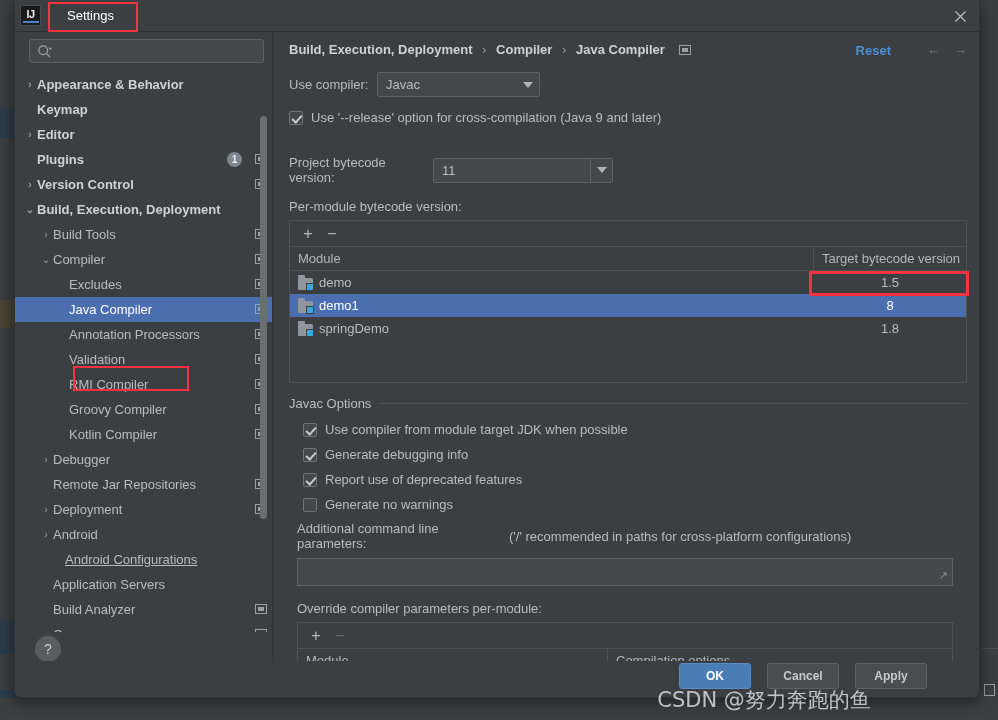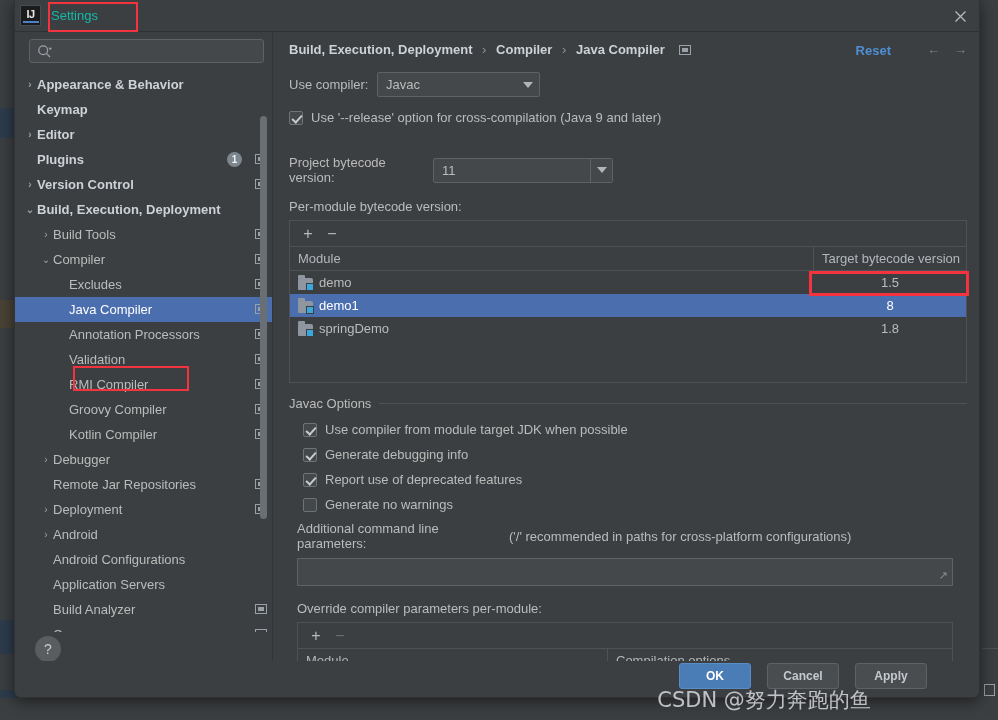--- a/index.html
+++ b/index.html
@@ -55,22 +55,22 @@
     font-size: 11px; font-weight: bold; color: #e8e8e8;
     letter-spacing: -0.5px; line-height: 1;
     padding-bottom: 3px;
   }
   .ij-logo .bar {
     position: absolute; left: 2px; bottom: 2px; width: 16px; height: 2px; background: #4d7fc4;
   }
   .tab-title {
     position: absolute; left: 34px; top: 1px;
     height: 30px; line-height: 30px;
-    padding: 0 2px;
-    font-size: 13px; color: #14b8a6;
+    padding: 0 18px;
+    font-size: 13px; color: #ffffff;
     background: #3c3f41;
   }
   .hl-title {
     position: absolute; left: 33px; top: 2px;
     width: 90px; height: 30px;
     border: 2px solid #f5333f;
     pointer-events: none;
   }
   .close-btn {
     position: absolute; right: 6px; top: 4px;
@@ -458,21 +458,21 @@
             </div>
             <div class="tree-item" style="padding-left: 24px;">
               <span class="arrow">›</span>
               <span class="label">Deployment</span>
               <span class="modicon"></span>
             </div>
             <div class="tree-item" style="padding-left: 24px;">
               <span class="arrow">›</span>
               <span class="label">Android</span>
             </div>
-            <div class="tree-item" style="padding-left: 24px;">
+            <div class="tree-item" style="padding-left: 36px; text-decoration: underline;">
               <span class="spacer"></span>
               <span class="label">Android Configurations</span>
             </div>
             <div class="tree-item" style="padding-left: 24px;">
               <span class="spacer"></span>
               <span class="label">Application Servers</span>
             </div>
             <div class="tree-item" style="padding-left: 24px;">
               <span class="spacer"></span>
               <span class="label">Build Analyzer</span>

